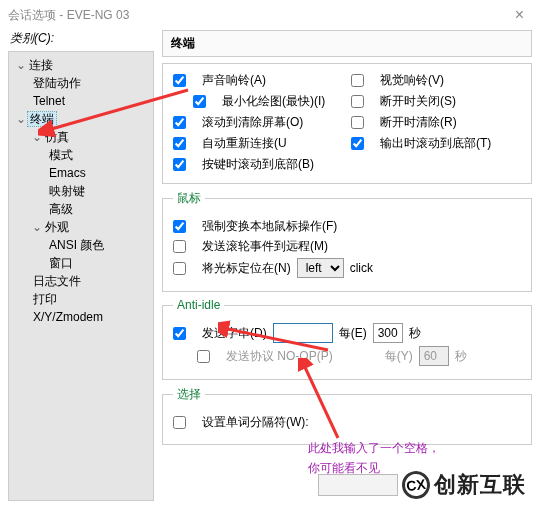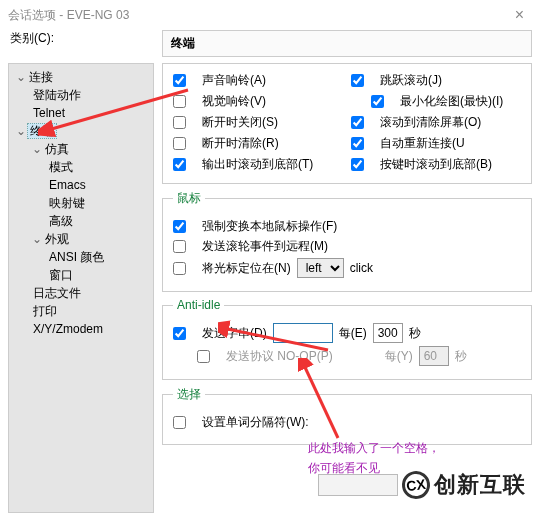--- a/index.html
+++ b/index.html
@@ -5,21 +5,21 @@
   * { box-sizing: border-box; font-family: "Microsoft YaHei", sans-serif; font-size: 12px; }
   body { margin: 0; background: #fff; width: 540px; height: 520px; overflow: hidden; }
   
   .titlebar { display: flex; align-items: center; padding: 6px 8px; color: #888; }
   .titlebar .title { flex: 1; }
   .titlebar .close { font-size: 16px; color: #888; padding: 0 8px; }
   
   .content { display: flex; padding: 0 8px 8px 8px; height: 480px; position: relative; }
   
   .left-col { width: 150px; padding-right: 4px; }
-  .cat-label { margin: 0 0 16px 2px; }
+  .cat-label { margin: 0 0 4px 2px; font-style: italic; }
   .tree { border: 1px solid #ccc; height: 450px; overflow: auto; background: #e5e5e5; padding: 4px 2px; }
   .tree ul { list-style: none; margin: 0; padding-left: 16px; }
   .tree > ul { padding-left: 4px; }
   .tree li { line-height: 18px; white-space: nowrap; }
   .exp { display: inline-block; width: 12px; text-align: center; color: #666; }
   .node { padding: 0 2px; }
   .node.sel { background: #cde8f6; border: 1px dotted #7aa; }
   
   .right-col { flex: 1; padding-left: 4px; position: relative; }
   fieldset { border: 1px solid #ccc; margin: 0 0 6px 0; padding: 8px 10px 10px 10px; }
@@ -95,24 +95,20 @@
       <b>终端</b>
     </div>
 
     <fieldset>
       <div class="grid2">
         <label class="chk">
             <input type="checkbox" checked="" style="">
             <span>声音响铃(A)</span>
           </label>
         <label class="chk">
-            <input type="checkbox" checked="" style="">
-            <span>跳跃滚动(J)</span>
-          </label>
-        <label class="chk">
             <input type="checkbox" style="">
             <span>视觉响铃(V)</span>
           </label>
         <label class="chk" style="padding-left:20px">
             <input type="checkbox" checked="" style="">
             <span>最小化绘图(最快)(I)</span>
           </label>
         <label class="chk">
             <input type="checkbox" style="">
             <span>断开时关闭(S)</span>

